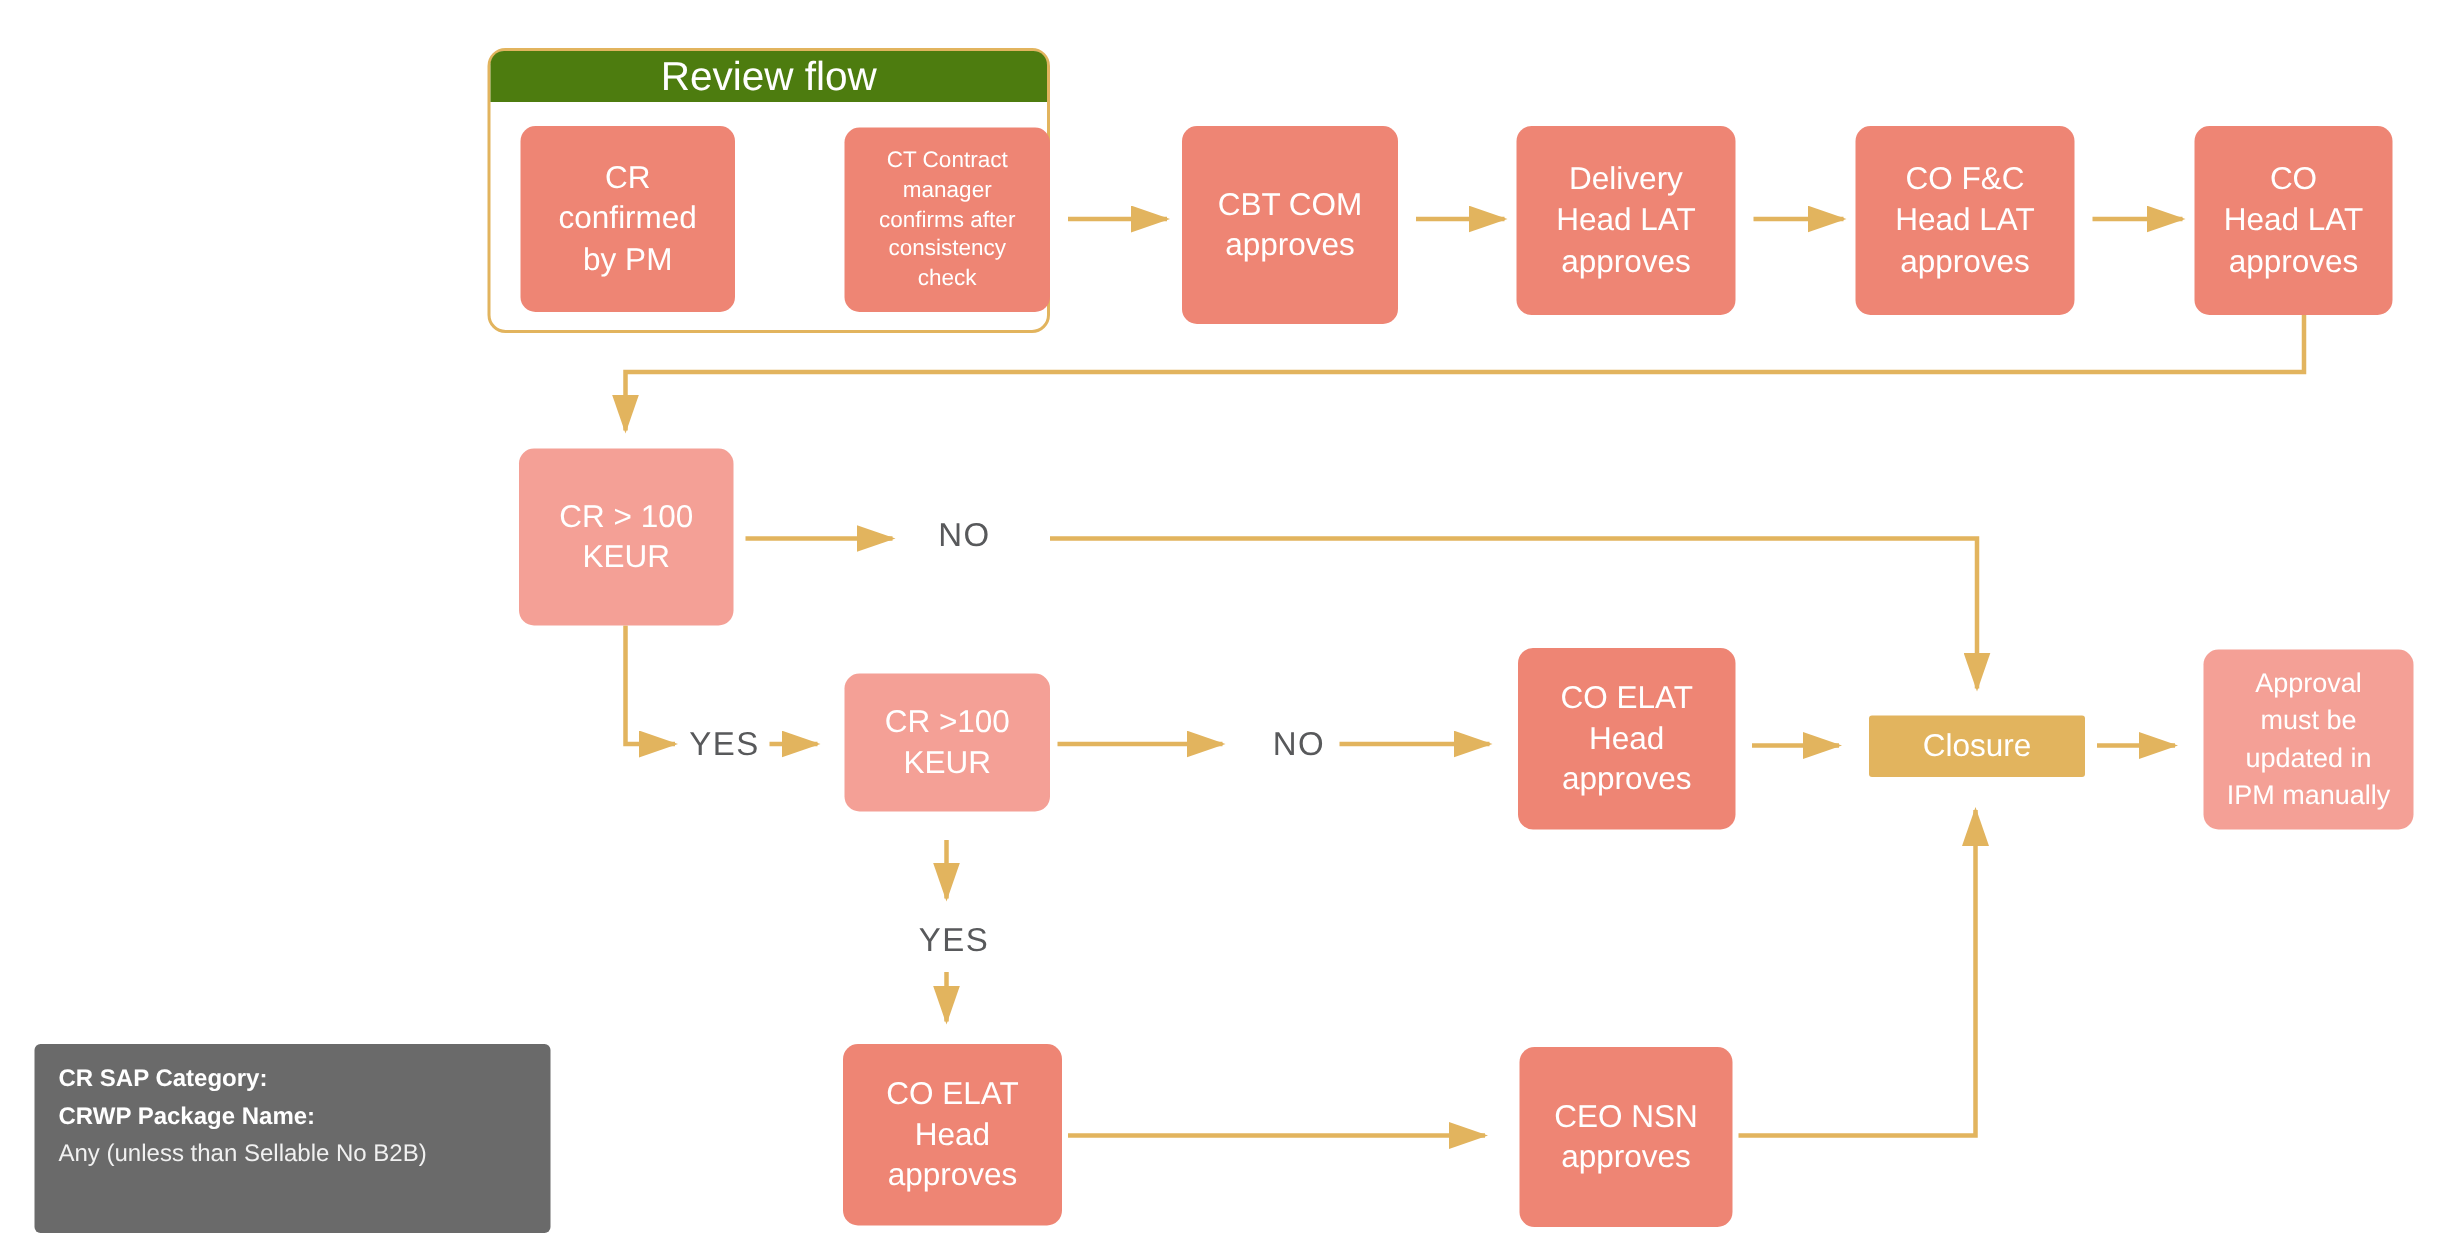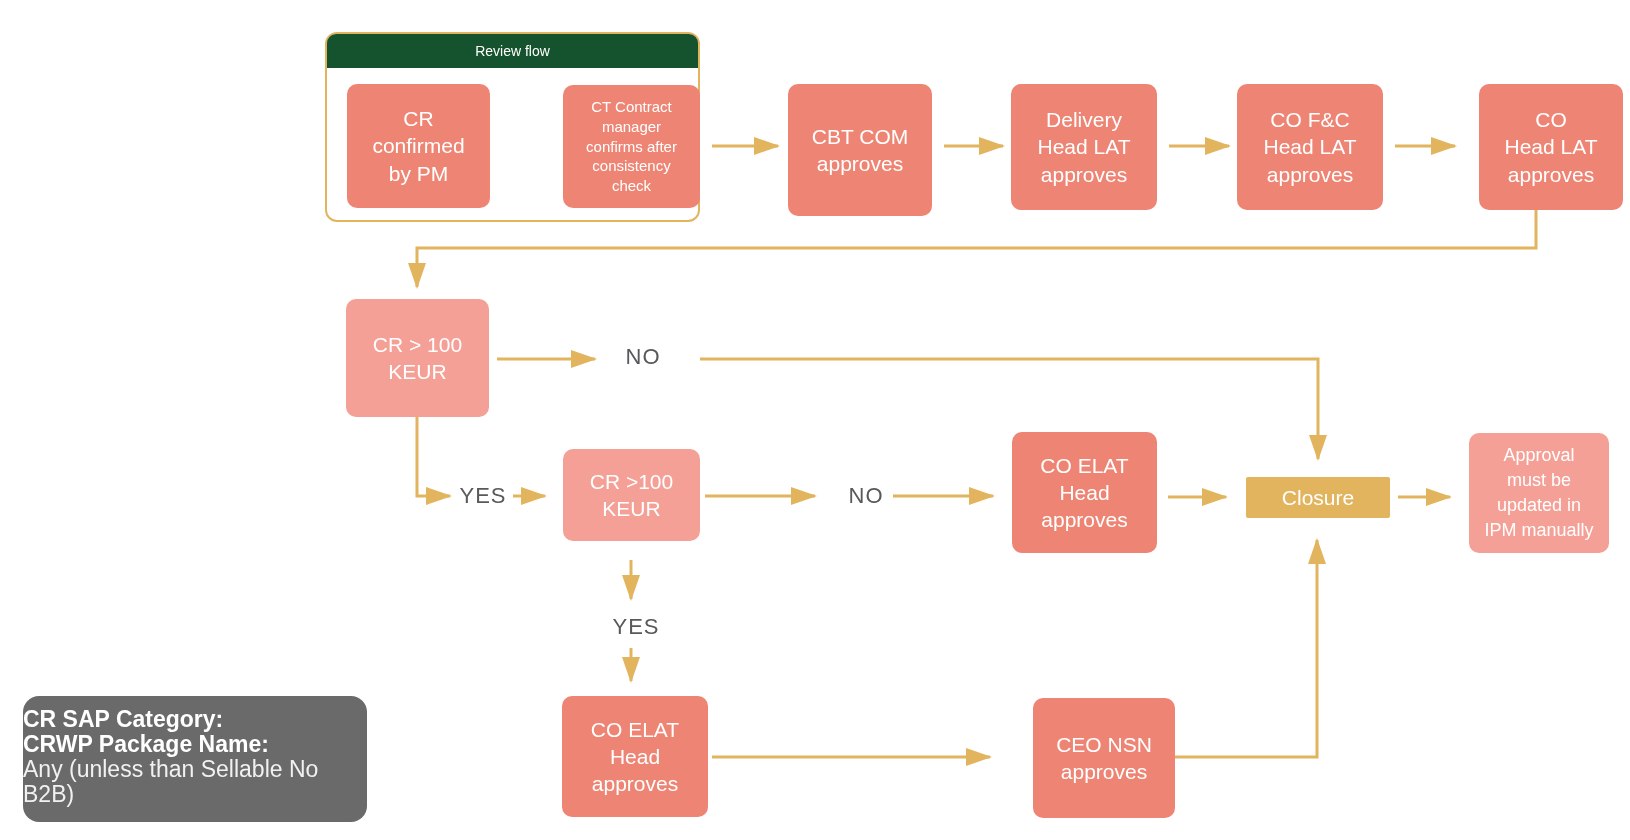--- a/index.html
+++ b/index.html
@@ -28,45 +28,45 @@
   .node.mid{font-size:18px;line-height:1.38;}
   .group{
     position:absolute;
     border:2px solid #E2B45E;
     border-radius:12px;
     background:#ffffff;
     box-sizing:border-box;
   }
   .group-header{
     position:absolute;left:0;top:0;right:0;height:34px;
-    background:#14532d;
+    background:#4d7c0f;
     border-radius:9px 9px 0 0;
     color:#ffffff;
     display:flex;align-items:center;justify-content:center;
-    font-size:14px;
+    font-size:27px;
   }
   .branch-label{
     position:absolute;
     transform:translate(-50%,-50%);
     color:#58595B;
     font-size:22px;
     letter-spacing:1px;
   }
   .pill{
     border-radius:2px;
     font-size:21px;
   }
   .note{
     position:absolute;
     background:#6A6A6A;
-    border-radius:16px;
+    border-radius:4px;
     color:#ffffff;
-    padding:11px 0;
+    padding:11px 16px;
     box-sizing:border-box;
-    font-size:23px;line-height:25px;
+    font-size:16px;line-height:25px;
   }
   .note .b{font-weight:bold;color:#ffffff;}
   .note .r{font-weight:400;color:#F1F1F1;}
 </style>
 </head>
 <body>
 
 <div id="canvas">
 
   <svg id="wires" viewBox="0 0 1630 840" xmlns="http://www.w3.org/2000/svg">
@@ -115,21 +115,21 @@
 approves</div>
 
   <div class="node salmon" style="left:1011px;top:84px;width:146px;height:126px;">Delivery
 Head LAT
 approves</div>
 
   <div class="node salmon" style="left:1237px;top:84px;width:146px;height:126px;">CO F&amp;C
 Head LAT
 approves</div>
 
-  <div class="node salmon" style="left:1463px;top:84px;width:144px;height:126px;margin-left:16px;">CO
+  <div class="node salmon" style="left:1463px;top:84px;width:132px;height:126px;">CO
 Head LAT
 approves</div>
 
   <div class="node pink" style="left:346px;top:299px;width:143px;height:118px;">CR &gt; 100
 KEUR</div>
 
   <div class="node pink" style="left:563px;top:449px;width:137px;height:92px;">CR &gt;100
 KEUR</div>
 
   <div class="node salmon" style="left:1012px;top:432px;width:145px;height:121px;">CO ELAT
@@ -140,21 +140,21 @@
 
   <div class="node pink mid" style="left:1469px;top:433px;width:140px;height:120px;">Approval
 must be
 updated in
 IPM manually</div>
 
   <div class="node salmon" style="left:562px;top:696px;width:146px;height:121px;">CO ELAT
 Head
 approves</div>
 
-  <div class="node salmon" style="left:1013px;top:698px;width:142px;height:120px;margin-left:20px;">CEO NSN
+  <div class="node salmon" style="left:1013px;top:698px;width:142px;height:120px;">CEO NSN
 approves</div>
 
   <div class="branch-label" style="left:643px;top:357px;">NO</div>
   <div class="branch-label" style="left:483px;top:496px;">YES</div>
   <div class="branch-label" style="left:866px;top:496px;">NO</div>
   <div class="branch-label" style="left:636px;top:627px;">YES</div>
 
   <div class="note" style="left:23px;top:696px;width:344px;height:126px;">
     <div class="b">CR SAP Category:</div>
     <div class="b">CRWP Package Name:</div>

